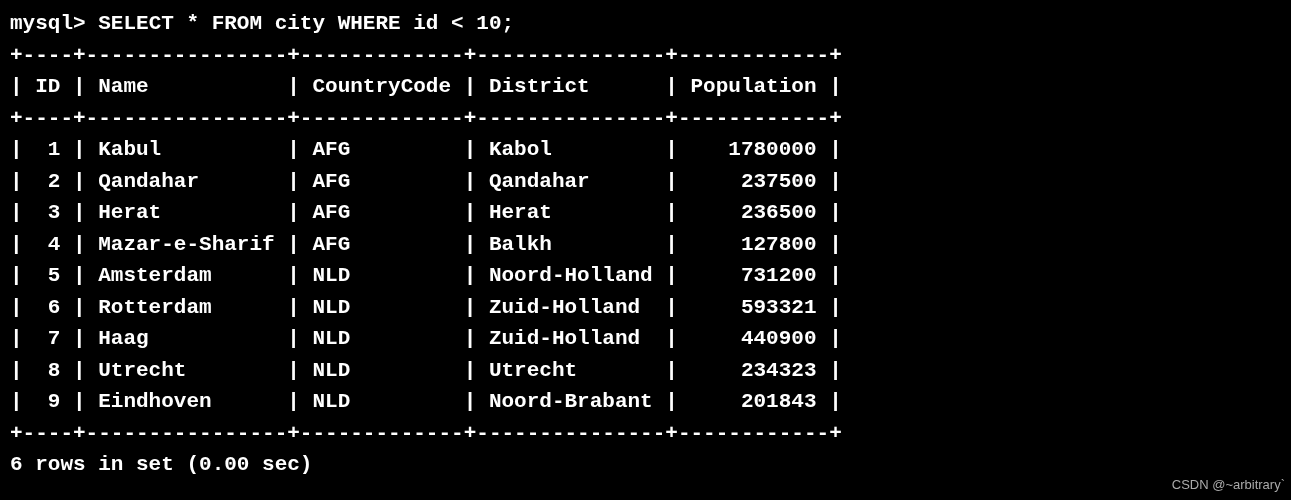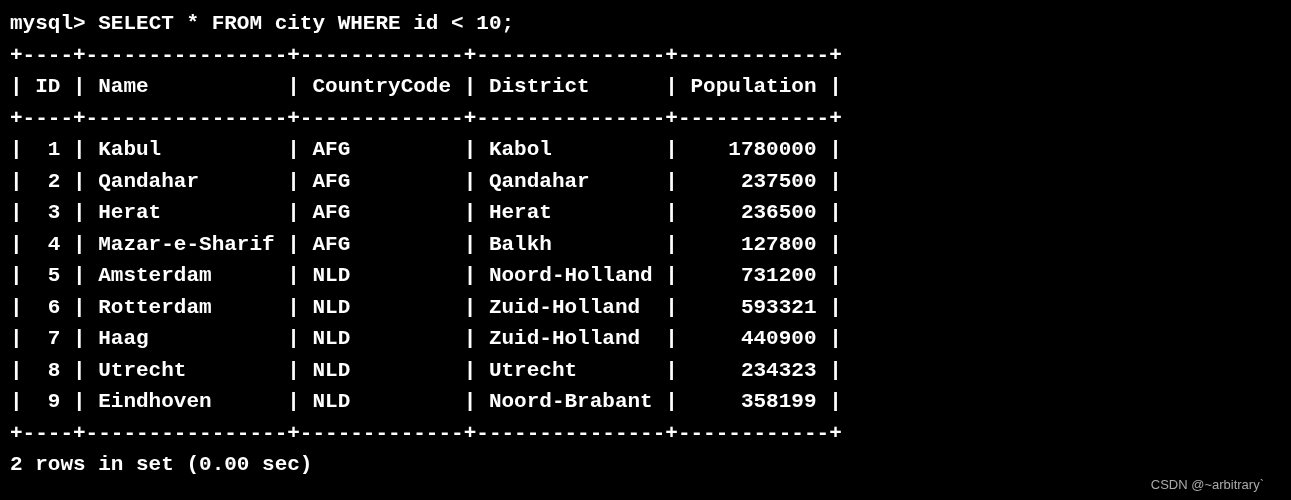--- a/index.html
+++ b/index.html
@@ -20,21 +20,21 @@
       position: relative;
       line-height: 1.5;
     }
     pre {
       font-family: inherit;
       white-space: pre;
     }
     .watermark {
       position: absolute;
       bottom: 6px;
-      right: 27px;
+      right: 6px;
       font-size: 13px;
       font-weight: normal;
       color: #aaaaaa;
       font-family: Arial, sans-serif;
     }
   </style>
 </head>
 <body>
 
 <pre><span>mysql&gt; </span><span>SELECT * FROM city WHERE id &lt; 10;</span>
@@ -42,17 +42,17 @@
 <span>| ID | Name           | CountryCode | District      | Population |</span>
 <span>+----+----------------+-------------+---------------+------------+</span>
 <span>|  1 | Kabul          | AFG         | Kabol         |    1780000 |</span>
 <span>|  2 | Qandahar       | AFG         | Qandahar      |     237500 |</span>
 <span>|  3 | Herat          | AFG         | Herat         |     236500 |</span>
 <span>|  4 | Mazar-e-Sharif | AFG         | Balkh         |     127800 |</span>
 <span>|  5 | Amsterdam      | NLD         | Noord-Holland |     731200 |</span>
 <span>|  6 | Rotterdam      | NLD         | Zuid-Holland  |     593321 |</span>
 <span>|  7 | Haag           | NLD         | Zuid-Holland  |     440900 |</span>
 <span>|  8 | Utrecht        | NLD         | Utrecht       |     234323 |</span>
-<span>|  9 | Eindhoven      | NLD         | Noord-Brabant |     358199 |</span>
+<span>|  9 | Eindhoven      | NLD         | Noord-Brabant |     201843 |</span>
 <span>+----+----------------+-------------+---------------+------------+</span>
-<span>2 rows in set (0.00 sec)</span></pre>
+<span>6 rows in set (0.00 sec)</span></pre>
 
 <div class="watermark">CSDN @~arbitrary`</div>
 
 </body></html>

